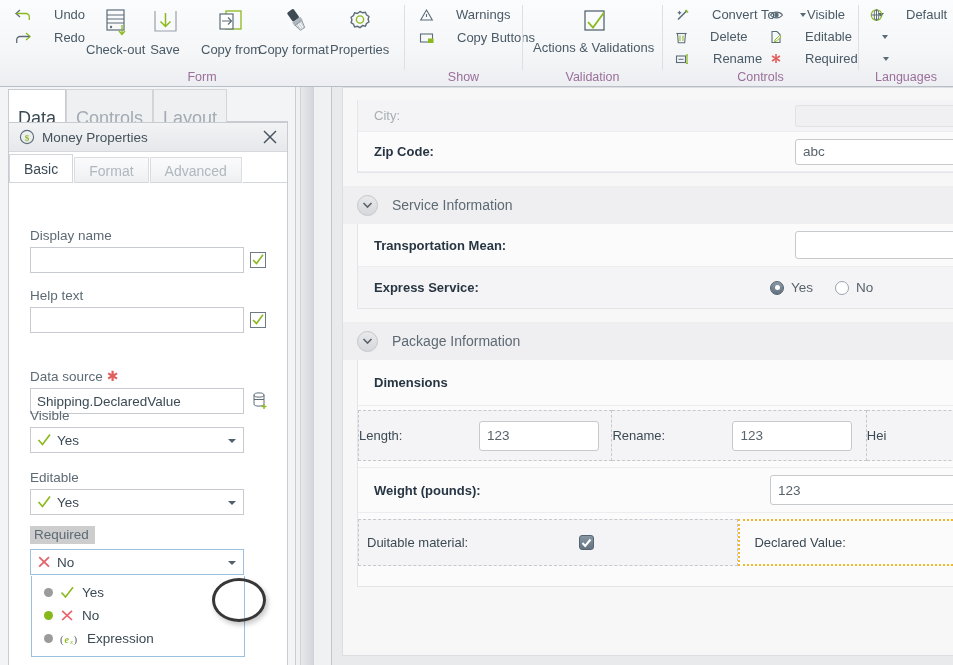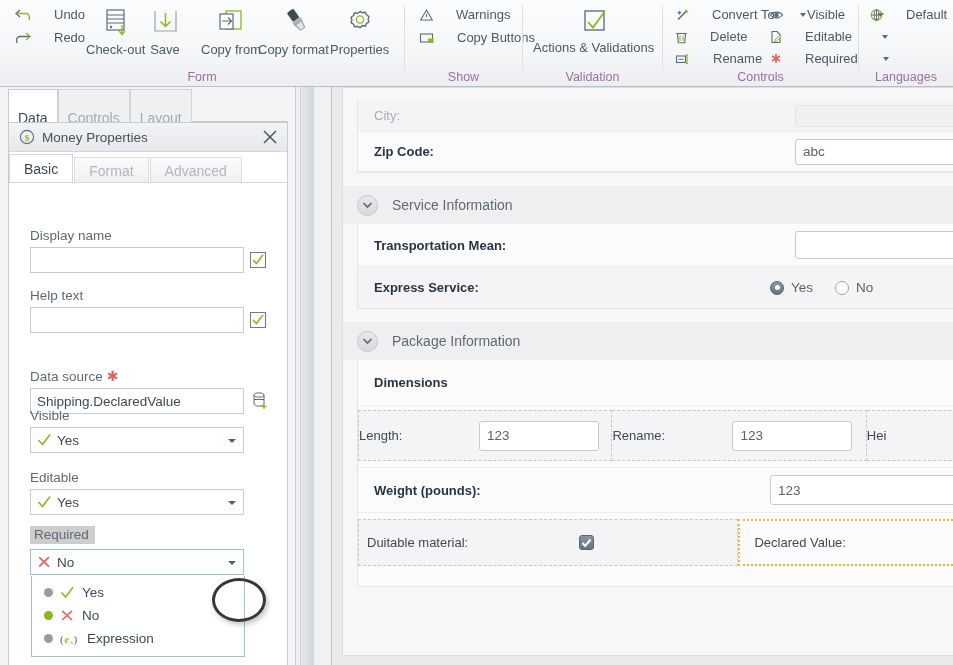--- a/index.html
+++ b/index.html
@@ -45,21 +45,21 @@
   
   .leftpane{
     position:absolute;left:0;top:87px;width:296px;height:578px;
     background:#f3f4f6;box-sizing:border-box;
     border-right:1px solid #c9ccd1;
   }
   .tabstrip{
     position:absolute;left:8px;top:9px;height:26px;display:flex;align-items:flex-end;
   }
   .tabstrip .tab{
-    height:24px;line-height:24px;padding:16px 9px;font-size:14px;color:#a3abb3;
+    height:24px;line-height:24px;padding:16px 9px;font-size:18px;color:#a3abb3;
     border:1px solid #d2d6da;border-bottom:none;background:#eef0f2;
     box-sizing:border-box;cursor:default;margin-top:36px;
   }
   .tabstrip .tab.active{
     background:#ffffff;color:#3b4a54;height:26px;line-height:25px;
     border-color:#c8ccd1;
   }
   .tabunderline{position:absolute;left:8px;top:34px;width:280px;height:1px;background:#c8ccd1;}
 
   .propbox{

